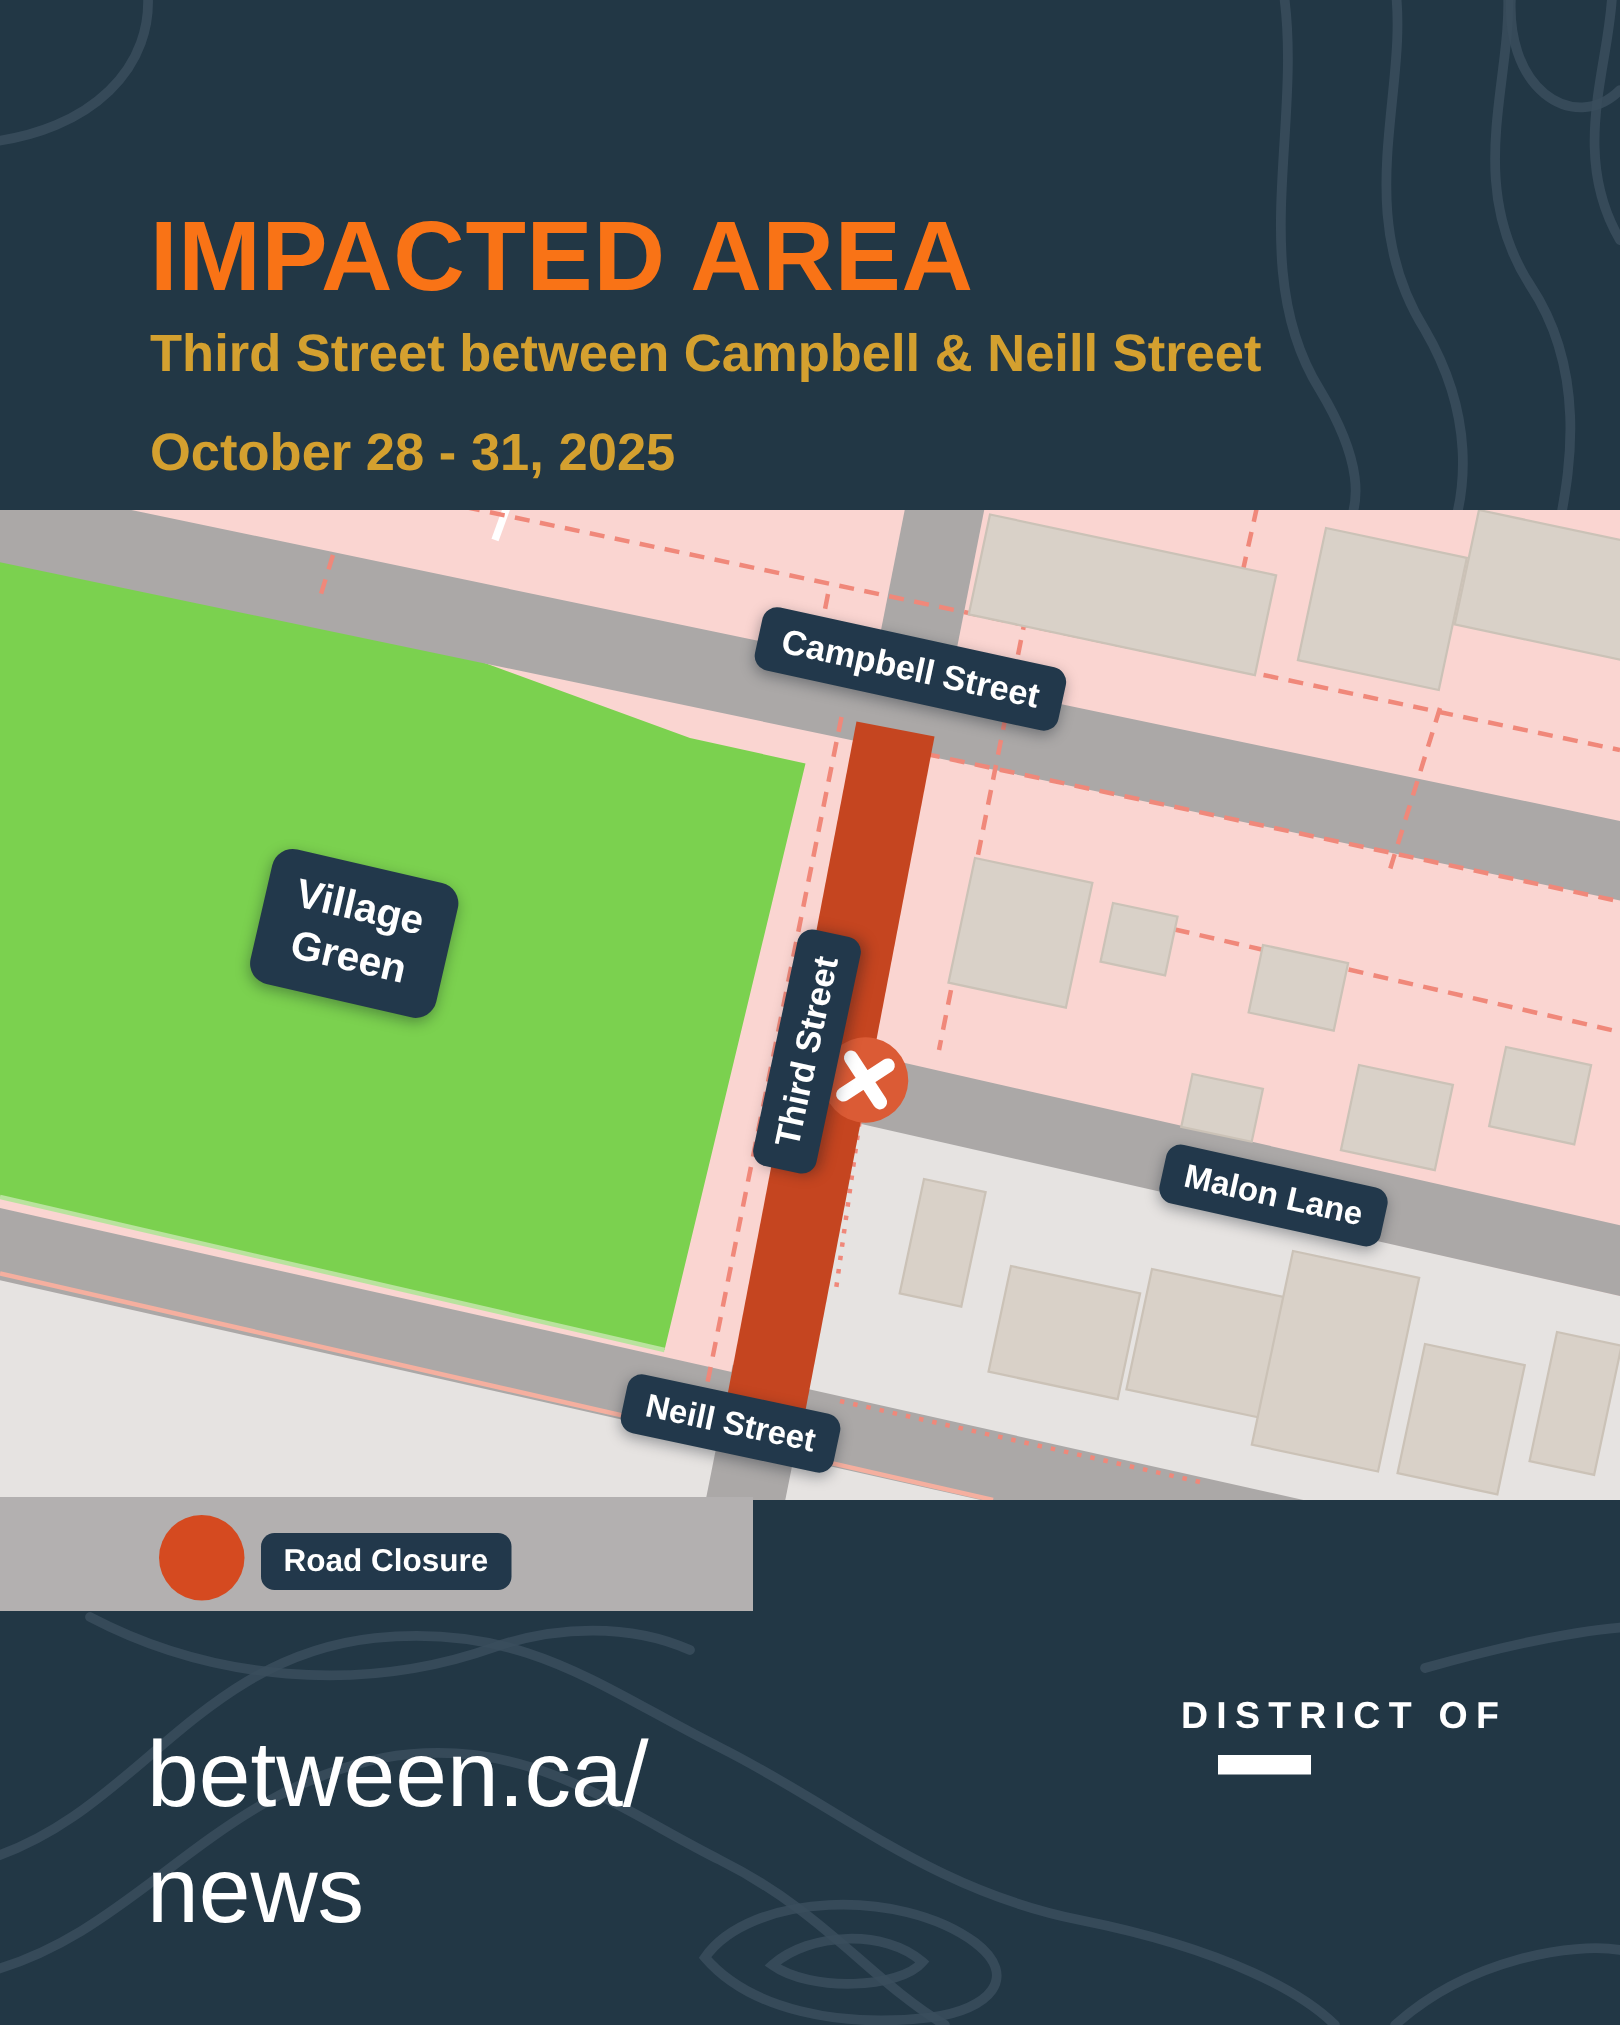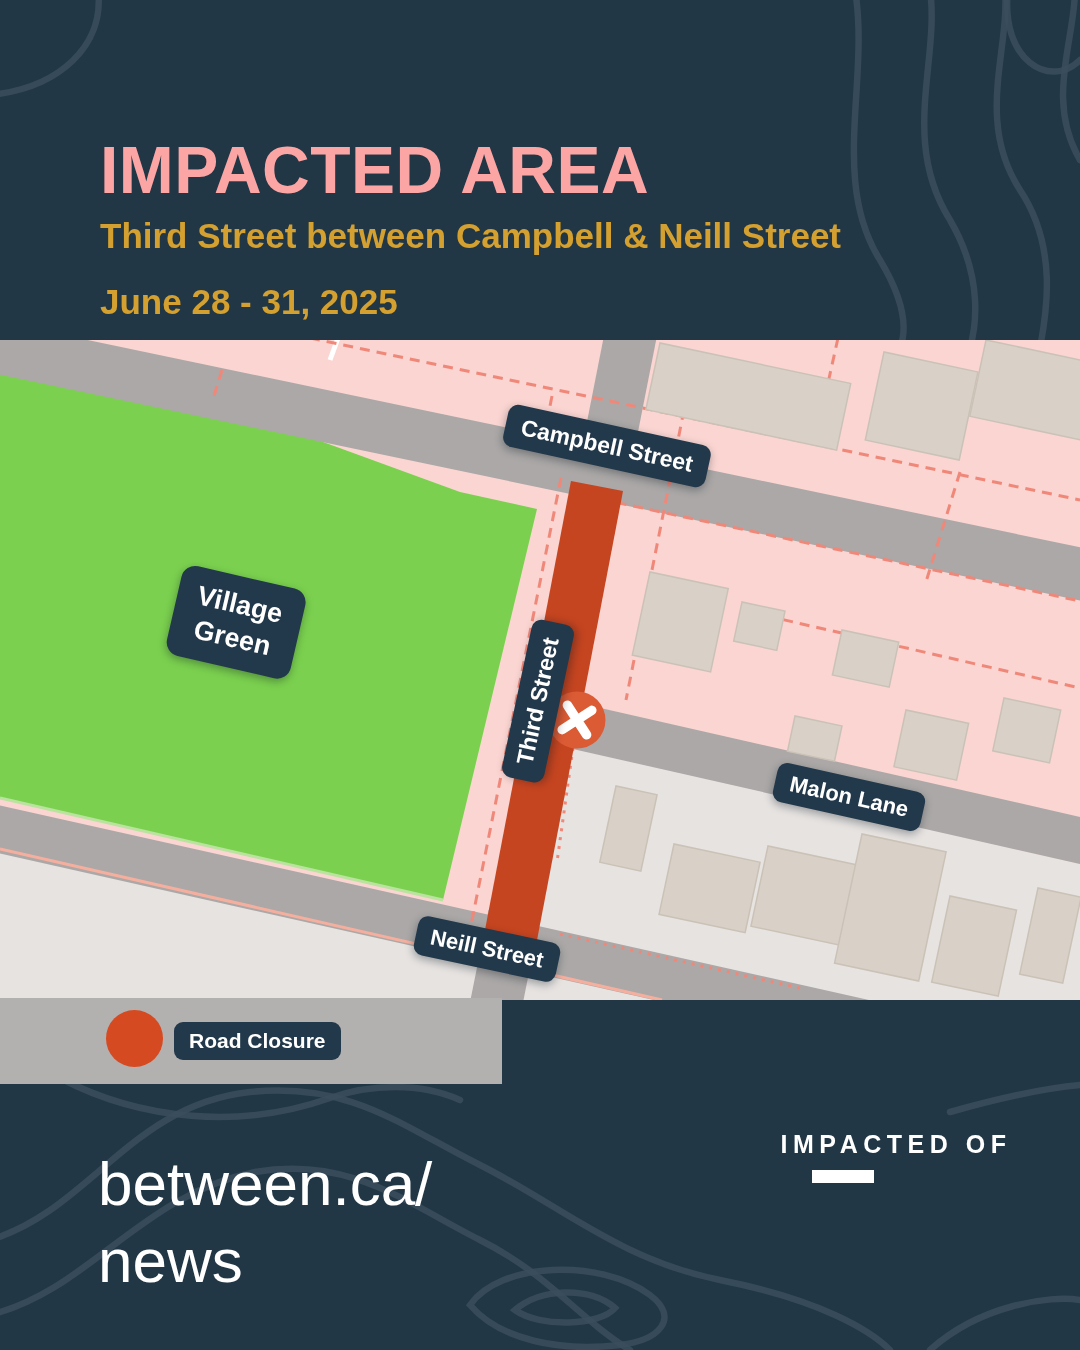--- a/index.html
+++ b/index.html
@@ -7,42 +7,42 @@
     width:1080px;height:1350px;position:relative;overflow:hidden;
     background:#223745;
     font-family:"Liberation Sans","DejaVu Sans",sans-serif;
     -webkit-font-smoothing:antialiased;
   }
   
   #contours{position:absolute;inset:0;z-index:0;}
   #contours path{fill:none;stroke:#3A4E5D;stroke-width:6.5;stroke-linecap:round;opacity:.85;}
   
   .header{position:absolute;left:100px;top:136px;z-index:2;}
-  .title{color:#fca5a5;font-size:66px;font-weight:700;letter-spacing:.5px;line-height:1.05;}
+  .title{color:#f97316;font-size:66px;font-weight:700;letter-spacing:.5px;line-height:1.05;}
   .subtitle{color:#D4A02F;font-size:35px;font-weight:700;margin-top:10px;line-height:1.2;}
   .daterange{color:#D4A02F;font-size:35px;font-weight:700;margin-top:24px;line-height:1.2;}
   
   .map-wrap{position:absolute;left:0;top:340px;width:1080px;height:660px;z-index:1;}
   .map-wrap svg{display:block;}
   
   .pill{
     position:absolute;z-index:3;background:#22384B;color:#fff;font-weight:700;
     white-space:nowrap;border-radius:10px;box-shadow:0 3px 9px rgba(8,18,28,.35);
     display:flex;flex-direction:column;align-items:center;justify-content:center;
   }
   .pill.street{font-size:23px;padding:8px 16px;}
   .pill.small{font-size:22px;padding:7px 15px;}
   .pill.area{font-size:27px;line-height:1.25;padding:12px 20px;border-radius:14px;}
   #lbl-campbell{left:607px;top:446px;transform:translate(-50%,-50%) rotate(12.3deg);}
   #lbl-third{left:538px;top:701px;transform:translate(-50%,-50%) rotate(-78deg);}
   #lbl-malon{left:849px;top:797px;transform:translate(-50%,-50%) rotate(12.5deg);}
   #lbl-neill{left:487px;top:949px;transform:translate(-50%,-50%) rotate(12deg);}
   #lbl-village{left:236px;top:622px;transform:translate(-50%,-50%) rotate(13deg);}
   
-  .legend-band{position:absolute;left:0;top:998px;width:502px;height:86px;background:#B3B0B0;z-index:2;}
+  .legend-band{position:absolute;left:0;top:998px;width:502px;height:76px;background:#B3B0B0;z-index:2;}
   .legend-dot{position:absolute;left:106px;top:12px;width:57px;height:57px;border-radius:50%;background:#D54A20;}
   .legend-pill{
     position:absolute;left:174px;top:24px;background:#22384B;color:#fff;font-weight:700;
     font-size:21px;padding:7px 15px;border-radius:9px;white-space:nowrap;
   }
   
   .url-block{position:absolute;left:98px;top:1146px;z-index:2;color:#fff;font-size:62px;font-weight:400;line-height:1.24;}
   .logo{position:absolute;left:716px;top:1130px;width:360px;z-index:2;color:#fff;text-align:center;}
   .logo-district{font-size:25px;font-weight:700;letter-spacing:5.5px;}
   .logo-tofino{font-size:84px;font-weight:700;letter-spacing:-1px;margin-top:8px;position:relative;line-height:1.0;}
@@ -63,21 +63,21 @@
   <path d="M 60,1078 C 140,1120 240,1130 330,1098 C 370,1084 420,1082 460,1100"></path>
   <path d="M 470,1305 C 500,1262 600,1258 650,1295 C 680,1318 660,1340 620,1345 C 560,1352 500,1340 470,1305 Z"></path>
   <path d="M 515,1310 C 540,1288 590,1286 615,1308 C 600,1326 540,1328 515,1310 Z"></path>
   <path d="M 950,1112 C 1000,1098 1045,1088 1080,1085"></path>
   <path d="M 930,1350 C 980,1305 1050,1295 1080,1300"></path>
 </svg>
 
 <div class="header">
   <div class="title">IMPACTED AREA</div>
   <div class="subtitle">Third Street between Campbell &amp; Neill Street</div>
-  <div class="daterange">June 28 - 31, 2025</div>
+  <div class="daterange">October 28 - 31, 2025</div>
 </div>
 
 <div class="map-wrap">
   <svg width="1080" height="660" viewBox="0 0 1080 660">
 
     <rect x="0" y="0" width="1080" height="660" fill="#FAD5D1"></rect>
     <polygon points="0,5 30,12 0,34" fill="#CDE9C0"></polygon>
     <polygon points="572,408 1080,524 1080,660 525,660" fill="#E6E3E1"></polygon>
     <polygon points="0,509 662,660 0,660" fill="#E6E3E1"></polygon>
     <polygon points="0,11 140,35 460,152 537,169 443,560 0,458" fill="#7BD14F"></polygon>
@@ -155,17 +155,17 @@
   <div class="legend-dot"></div>
   <div class="legend-pill">Road Closure</div>
 </div>
 
 <div class="url-block">
   <div>between.ca/</div>
   <div>news</div>
 </div>
 
 <div class="logo">
-  <div class="logo-district">IMPACTED OF</div>
+  <div class="logo-district">DISTRICT OF</div>
   <div class="logo-tofino">
     <span class="logo-tbar"></span>
   </div>
 </div>
 
 </body></html>

